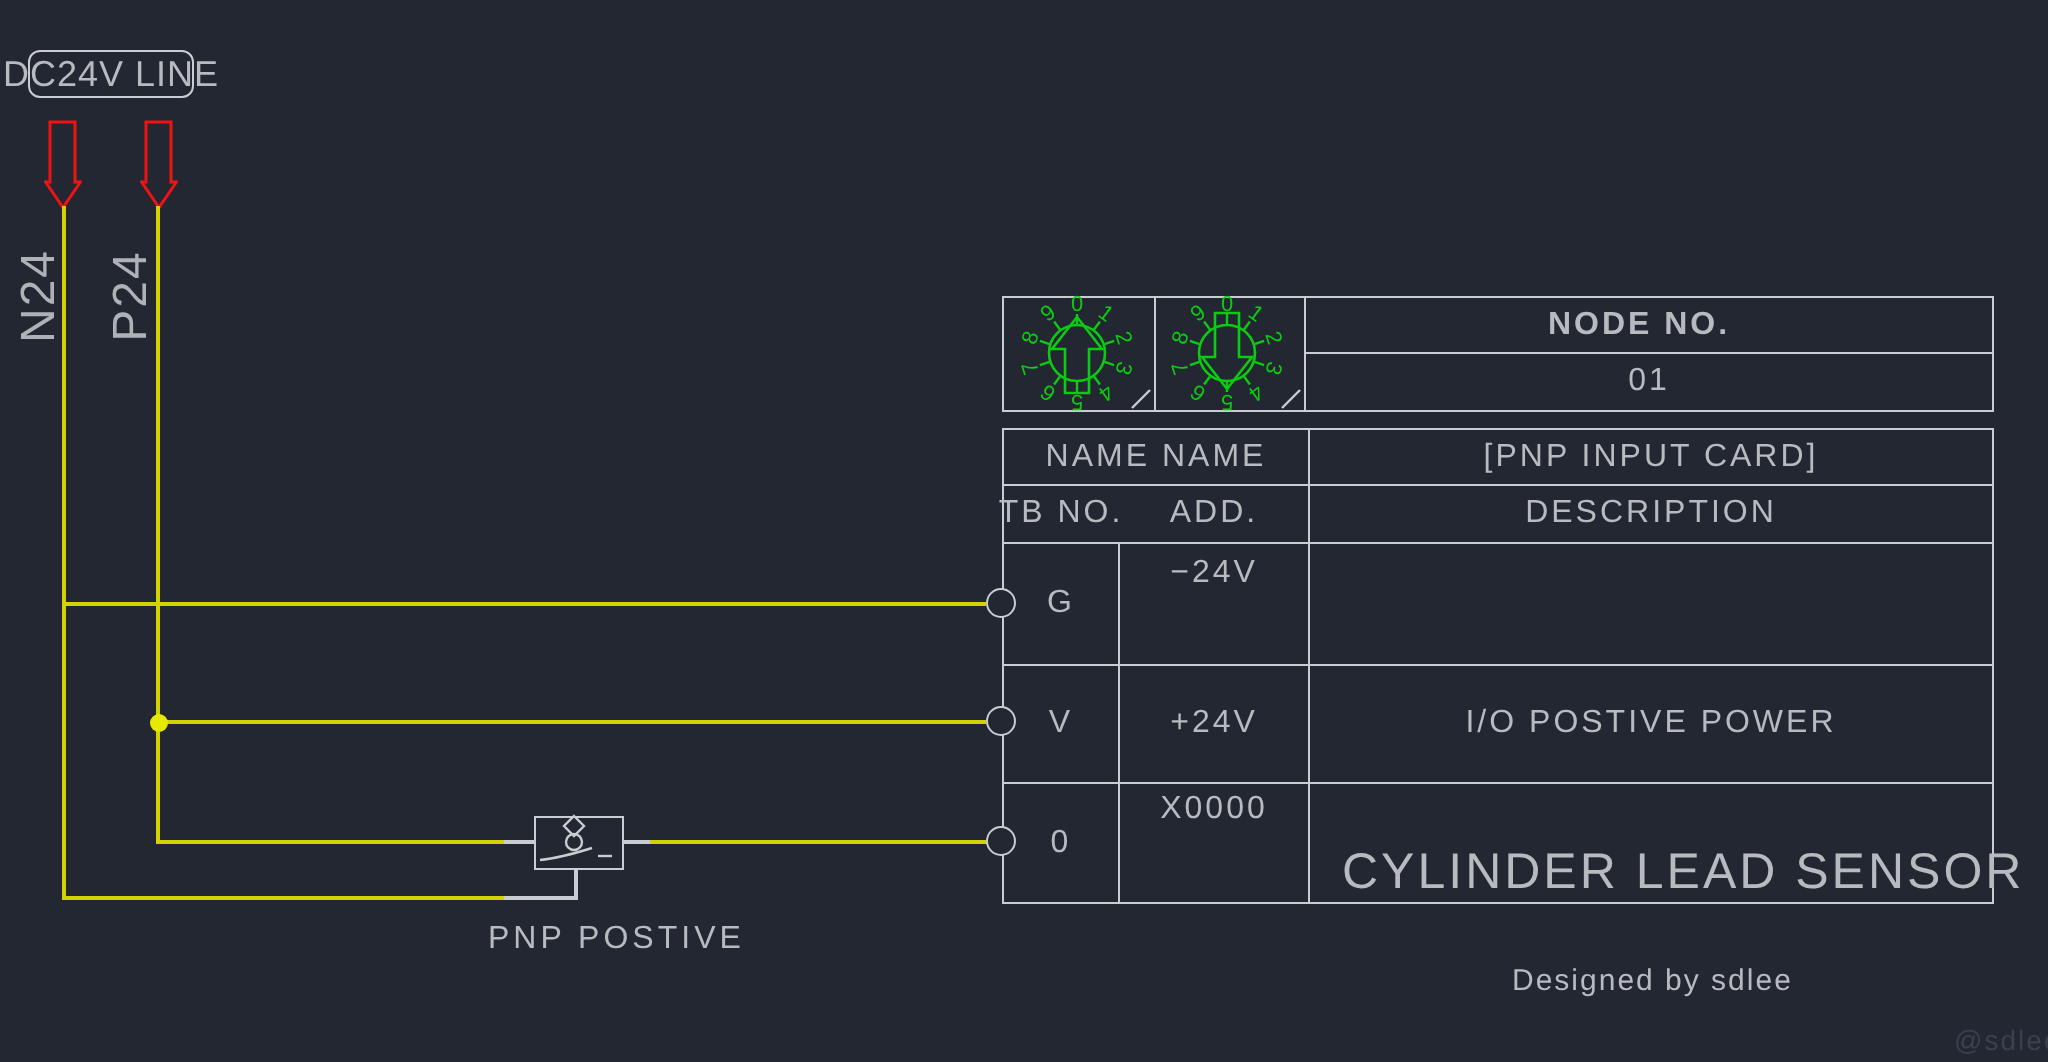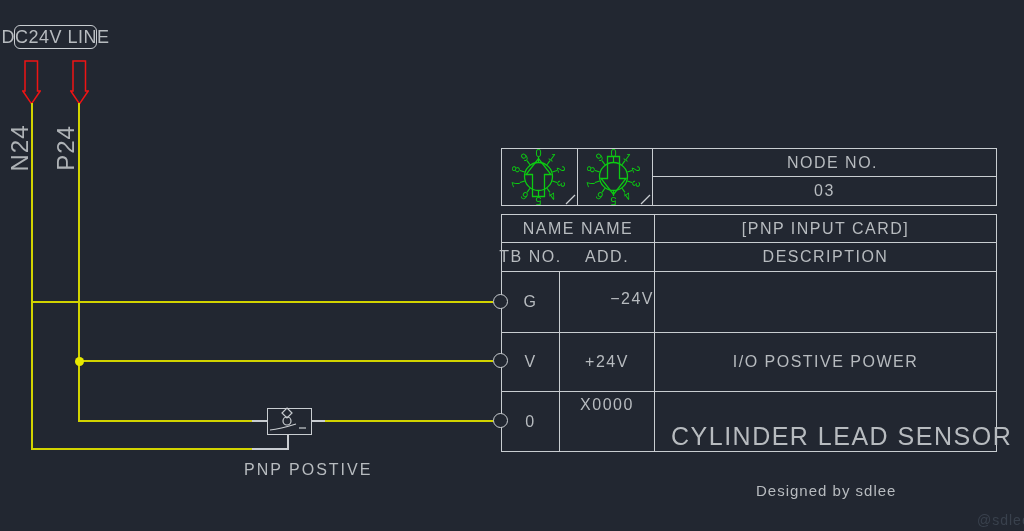--- a/index.html
+++ b/index.html
@@ -79,25 +79,25 @@
       <path d="M2,21 Q12,20 28,15" fill="none" stroke="var(--line)" stroke-width="1.2"></path>
       <line x1="31" y1="19" x2="38" y2="19" stroke="var(--line)" stroke-width="1.2"></line>
     </svg>
   </div>
   <div class="abs t" style="left:244px;top:461px;letter-spacing:2px;">PNP POSTIVE</div>
 
   <div class="abs block" style="left:501px;top:148px;width:496px;height:58px;">
     <div class="abs iline" style="left:75px;top:0;width:1px;height:56px;"></div>
     <div class="abs iline" style="left:150px;top:0;width:1px;height:56px;"></div>
     <div class="abs iline" style="left:150px;top:27px;width:344px;height:1px;"></div>
-    <div class="abs cell" style="left:159px;top:0;width:343px;height:27px;">
+    <div class="abs cell" style="left:146px;top:0;width:343px;height:27px;font-weight:bold;">
       <span class="t">NODE NO.</span>
     </div>
     <div class="abs cell" style="left:151px;top:28px;width:343px;height:28px;">
-      <span class="t">03</span>
+      <span class="t">01</span>
     </div>
   </div>
   <svg class="abs rotary" style="left:501px;top:148px;overflow:visible;" width="76" height="58">
     <g class="dial">
         <line x1="37.5" y1="14" x2="37.5" y2="9"></line>
         <text x="37.5" y="4.5" transform="rotate(0 37.5 28.5)">0</text>
         <line x1="46.02288615824086" y1="16.769253581563262" x2="48.96181241970323" y2="12.724168609688524"></line>
         <text x="37.5" y="4.5" transform="rotate(36 37.5 28.5)">1</text>
         <line x1="51.29031948627973" y1="24.019253581563262" x2="56.045602067755496" y2="22.474168609688526"></line>
         <text x="37.5" y="4.5" transform="rotate(72 37.5 28.5)">2</text>
@@ -169,21 +169,21 @@
     <div class="abs cell" style="left:58px;top:28px;width:94px;height:28px;">
       <span class="t">ADD.</span>
     </div>
     <div class="abs cell" style="left:153px;top:28px;width:341px;height:28px;">
       <span class="t">DESCRIPTION</span>
     </div>
 
     <div class="abs cell" style="left:0;top:57px;width:57px;height:60px;">
       <span class="t">G</span>
     </div>
-    <div class="abs cell" style="left:58px;top:54px;width:94px;height:60px;justify-content:flex-end;">
+    <div class="abs cell" style="left:58px;top:42px;width:94px;height:60px;">
       <span class="t">−24V</span>
     </div>
 
     <div class="abs cell" style="left:0;top:118px;width:57px;height:58px;">
       <span class="t">V</span>
     </div>
     <div class="abs cell" style="left:58px;top:118px;width:94px;height:58px;">
       <span class="t">+24V</span>
     </div>
     <div class="abs cell" style="left:153px;top:118px;width:341px;height:58px;">

